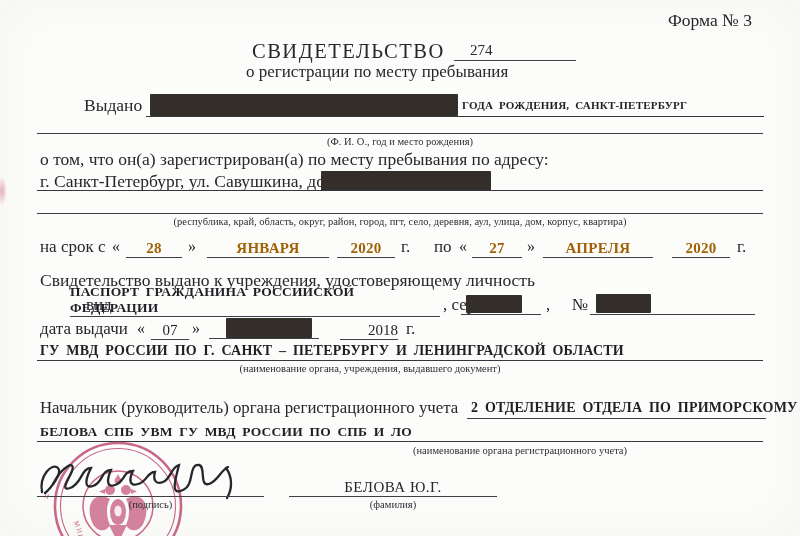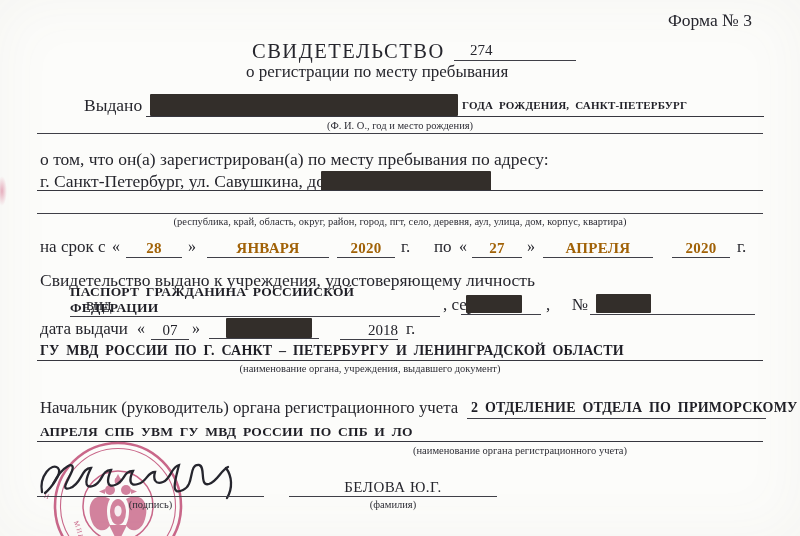--- a/index.html
+++ b/index.html
@@ -40,21 +40,21 @@
   <div class="abs" style="left:252px;top:40px;font-size:20.5px;letter-spacing:1.5px;">СВИДЕТЕЛЬСТВО</div>
   <div class="abs" style="left:454px;top:42px;width:122px;height:19px;border-bottom:1.2px solid #3f3f47;padding-left:16px;font-size:15px;box-sizing:border-box;">274</div>
   <div class="abs t2" style="left:246px;top:62px;">о регистрации по месту пребывания</div>
 
   <div class="abs t" style="left:84px;top:95px;">Выдано</div>
   <div class="bar" style="left:150px;top:94px;width:308px;height:22px;"></div>
   <div class="abs fill" style="left:462px;top:99px;font-size:11px;">ГОДА РОЖДЕНИЯ, САНКТ-ПЕТЕРБУРГ</div>
   <div class="ln-hv" style="left:146px;top:116px;width:618px;"></div>
 
   <div class="ln" style="left:37px;top:133px;width:726px;"></div>
-  <div class="abs cap" style="left:37px;top:120px;width:726px;">(Ф. И. О., год и место рождения)</div>
+  <div class="abs cap" style="left:37px;top:136px;width:726px;">(Ф. И. О., год и место рождения)</div>
 
   <div class="abs t" style="left:40px;top:149px;">о том, что он(а) зарегистрирован(а) по месту пребывания по адресу:</div>
   <div class="abs t" style="left:40px;top:171px;">г. Санкт-Петербург, ул. Савушкина, дом</div>
   <div class="bar" style="left:321px;top:171px;width:170px;height:20px;"></div>
   <div class="ln-hv" style="left:37px;top:190px;width:726px;"></div>
 
   <div class="ln" style="left:37px;top:213px;width:726px;"></div>
   <div class="abs cap" style="left:37px;top:216px;width:726px;">(республика, край, область, округ, район, город, пгт, село, деревня, аул, улица, дом, корпус, квартира)</div>
 
   <div class="abs t2" style="left:40px;top:237px;">на срок с</div>
@@ -111,21 +111,21 @@
     </div>
   <div class="abs t2" style="left:406px;top:319px;">г.</div>
 
   <div class="abs fill" style="left:40px;top:343px;font-size:14px;">ГУ МВД РОССИИ ПО Г. САНКТ – ПЕТЕРБУРГУ И ЛЕНИНГРАДСКОЙ ОБЛАСТИ</div>
   <div class="ln-hv" style="left:37px;top:360px;width:726px;"></div>
   <div class="abs" style="left:40px;top:398px;font-size:16.8px;">Начальник (руководитель) органа регистрационного учета</div>
 
   <div class="abs cap" style="left:40px;top:363px;width:660px;">(наименование органа, учреждения, выдавшего документ)</div>
   <div class="abs fill" style="left:471px;top:400px;font-size:14px;">2 ОТДЕЛЕНИЕ ОТДЕЛА  ПО ПРИМОРСКОМУ</div>
   <div class="ln" style="left:467px;top:418px;width:299px;"></div>
-  <div class="abs fill" style="left:40px;top:424px;font-size:13.5px;">АПРЕЛЯ СПБ УВМ  ГУ  МВД РОССИИ  ПО СПБ  И  ЛО</div>
+  <div class="abs fill" style="left:40px;top:424px;font-size:13.5px;">БЕЛОВА СПБ УВМ  ГУ  МВД РОССИИ  ПО СПБ  И  ЛО</div>
   <div class="ln-hv" style="left:37px;top:441px;width:726px;"></div>
   <div class="abs cap" style="left:290px;top:445px;width:460px;">(наименование органа регистрационного учета)</div>
 
   <svg class="abs" style="left:44px;top:432px;opacity:0.88;" width="148" height="148" viewBox="0 0 148 148">
     <defs>
       <path id="ringPath" d="M29.8,90.1 A47,47 0 1 1 29.7,89.9" fill="none"></path>
       <path id="codePath" d="M33,100 A47,47 0 0 0 115,100" fill="none"></path>
     </defs>
     <circle cx="74" cy="74" r="63" fill="none" stroke="#c2537a" stroke-width="2.6"></circle>
     <circle cx="74" cy="74" r="57.5" fill="none" stroke="#c2537a" stroke-width="1.1"></circle>

